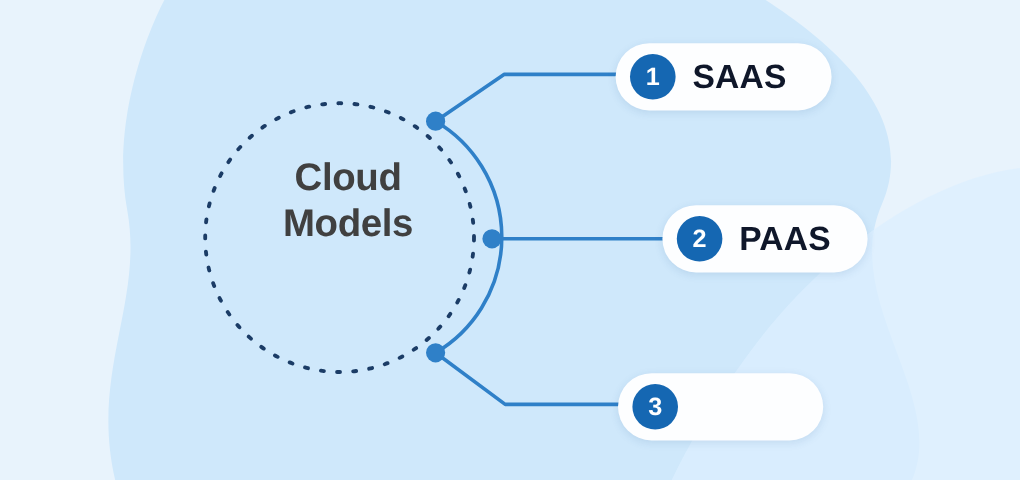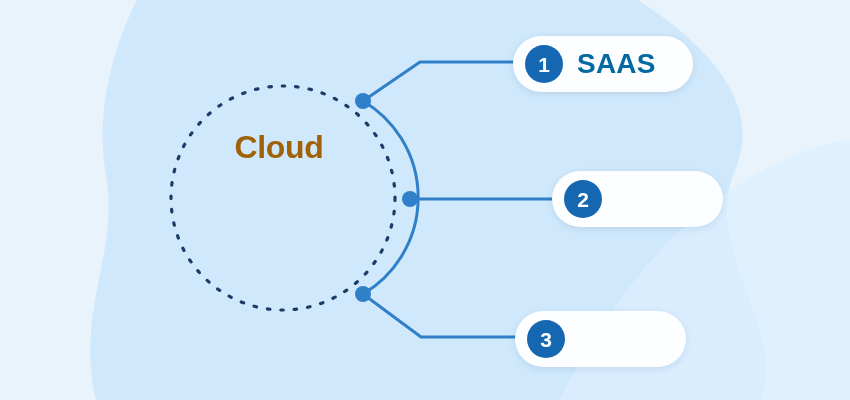--- a/index.html
+++ b/index.html
@@ -24,26 +24,26 @@
     left: 0;
     top: 0;
     width: 850px;
     height: 400px;
   }
   #bg-svg { z-index: 0; }
   #link-svg { z-index: 2; }
 
   #center-label {
     position: absolute;
-    left: 164px;
+    left: 175px;
     top: 128px;
     width: 230px;
     z-index: 3;
     text-align: center;
-    color: #a16207;
+    color: #404040;
     font-size: 32px;
     font-weight: bold;
     line-height: 1.22;
     letter-spacing: -0.3px;
   }
   #center-label .line { display: block; white-space: nowrap; }
 
   .pill {
     position: absolute;
     z-index: 4;
@@ -65,21 +65,21 @@
     color: #ffffff;
     font-size: 21px;
     font-weight: bold;
     display: flex;
     align-items: center;
     justify-content: center;
     line-height: 1;
   }
   .pill-text {
     margin-left: 14px;
-    color: #0369a1;
+    color: #0f172a;
     font-size: 28px;
     font-weight: bold;
     letter-spacing: 0.2px;
     line-height: 1;
   }
 
   #pill-1 { left: 513px; top: 36px;  width: 180px; }
   #pill-2 { left: 552px; top: 171px; width: 171px; }
   #pill-3 { left: 515px; top: 311px; width: 171px; }
 </style>
@@ -106,28 +106,30 @@
     <path d="M410,199 L560,199" fill="none" stroke="#2f80c8" stroke-width="3" stroke-linejoin="round" stroke-linecap="round"></path>
     <path d="M363,294 L421,337 L522,337" fill="none" stroke="#2f80c8" stroke-width="3" stroke-linejoin="round" stroke-linecap="round"></path>
 
     <circle cx="363" cy="101" r="8" fill="#2f80c8"></circle>
     <circle cx="410" cy="199" r="8" fill="#2f80c8"></circle>
     <circle cx="363" cy="294" r="8" fill="#2f80c8"></circle>
   </svg>
 
   <div id="center-label">
     <span class="line">Cloud</span>
+    <span class="line">Models</span>
   </div>
 
   <div class="pill" id="pill-1">
     <div class="pill-num">1</div>
     <div class="pill-text">SAAS</div>
   </div>
 
   <div class="pill" id="pill-2">
     <div class="pill-num">2</div>
+    <div class="pill-text">PAAS</div>
   </div>
 
   <div class="pill" id="pill-3">
     <div class="pill-num">3</div>
   </div>
 
 </div>
 
 </body></html>

